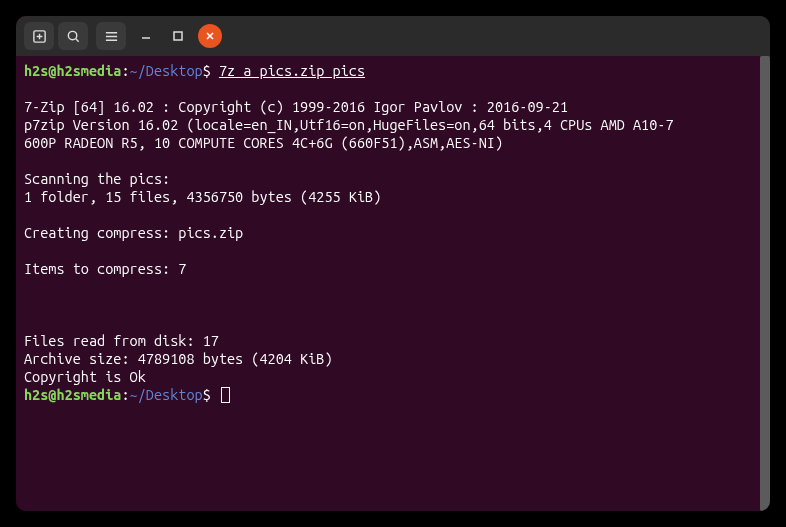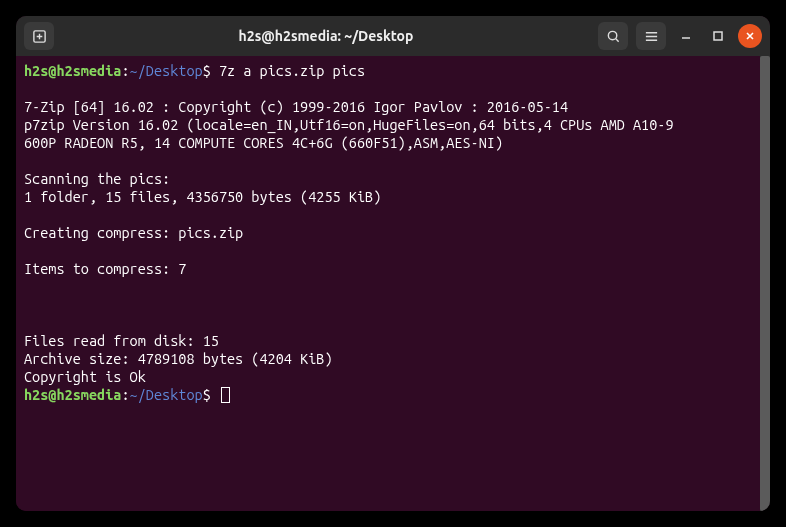--- a/index.html
+++ b/index.html
@@ -90,21 +90,21 @@
     }
     .scrollbar-thumb {
       width: 100%;
       height: 100%;
       background: #5b5b5b;
       border-radius: 2px;
     }
     .prompt-user { color: #87d75f; font-weight: bold; margin-top: 17px; }
     .prompt-path { color: #5f87d7; font-weight: normal; }
     .prompt-dollar { color: #ffffff; }
-    .cmd { color: #ffffff; }
+    .cmd { color: #ffffff; text-decoration: underline; }
     .out { color: #ffffff; }
     .cursor {
       display: inline-block;
       width: 9px;
       height: 16px;
       border: 1.5px solid #ffffff;
       vertical-align: text-bottom;
       margin-left: 2px;
     }
     .blank { height: 18px; }
@@ -115,21 +115,20 @@
 <div class="window">
   <div class="titlebar">
     <div class="left-controls">
       <div class="tb-btn">
         <svg viewBox="0 0 16 16">
           <rect x="2" y="2" width="12" height="12" fill="none" stroke="currentColor" stroke-width="1.5" rx="1.5"></rect>
           <path d="M8 5v6M5 8h6" stroke="currentColor" stroke-width="1.5"></path>
         </svg>
       </div>
     </div>
-    <div class="title">h2s@h2smedia: ~/Desktop</div>
     <div class="right-controls">
       <div class="tb-btn">
         <svg viewBox="0 0 16 16">
           <circle cx="7" cy="7" r="4.5" fill="none" stroke="currentColor" stroke-width="1.5"></circle>
           <path d="M10.5 10.5l3 3" stroke="currentColor" stroke-width="1.5"></path>
         </svg>
       </div>
       <div class="tb-btn">
         <svg viewBox="0 0 16 16">
           <path d="M2 4h12M2 8h12M2 12h12" stroke="currentColor" stroke-width="1.5"></path>
@@ -148,29 +147,29 @@
       <div class="win-btn close">
         <svg viewBox="0 0 12 12">
           <path d="M3 3l6 6M9 3l-6 6" stroke="currentColor" stroke-width="1.6"></path>
         </svg>
       </div>
     </div>
   </div>
 
   <div class="terminal-wrap">
     <div class="terminal"><span class="prompt-user">h2s@h2smedia</span><span class="prompt-dollar">:</span><span class="prompt-path">~/Desktop</span><span class="prompt-dollar">$</span> <span class="cmd">7z a pics.zip pics</span>
-<div class="blank"></div><span class="out">7-Zip [64] 16.02 : Copyright (c) 1999-2016 Igor Pavlov : 2016-05-14</span>
-<span class="out">p7zip Version 16.02 (locale=en_IN,Utf16=on,HugeFiles=on,64 bits,4 CPUs AMD A10-9</span>
-<span class="out">600P RADEON R5, 14 COMPUTE CORES 4C+6G (660F51),ASM,AES-NI)</span>
+<div class="blank"></div><span class="out">7-Zip [64] 16.02 : Copyright (c) 1999-2016 Igor Pavlov : 2016-09-21</span>
+<span class="out">p7zip Version 16.02 (locale=en_IN,Utf16=on,HugeFiles=on,64 bits,4 CPUs AMD A10-7</span>
+<span class="out">600P RADEON R5, 10 COMPUTE CORES 4C+6G (660F51),ASM,AES-NI)</span>
 <div class="blank"></div><span class="out">Scanning the pics:</span>
 <span class="out">1 folder, 15 files, 4356750 bytes (4255 KiB)</span>
 <div class="blank"></div><span class="out">Creating compress: pics.zip</span>
 <div class="blank"></div><span class="out">Items to compress: 7</span>
 <div class="blank"></div>
-<div class="blank"></div><span class="out">Files read from disk: 15</span>
+<div class="blank"></div><span class="out">Files read from disk: 17</span>
 <span class="out">Archive size: 4789108 bytes (4204 KiB)</span>
 <span class="out">Copyright is Ok</span>
 <span class="prompt-user">h2s@h2smedia</span><span class="prompt-dollar">:</span><span class="prompt-path">~/Desktop</span><span class="prompt-dollar">$</span> <span class="cursor"></span></div>
     <div class="scrollbar">
       <div class="scrollbar-thumb"></div>
     </div>
   </div>
 </div>
 
 </body></html>

